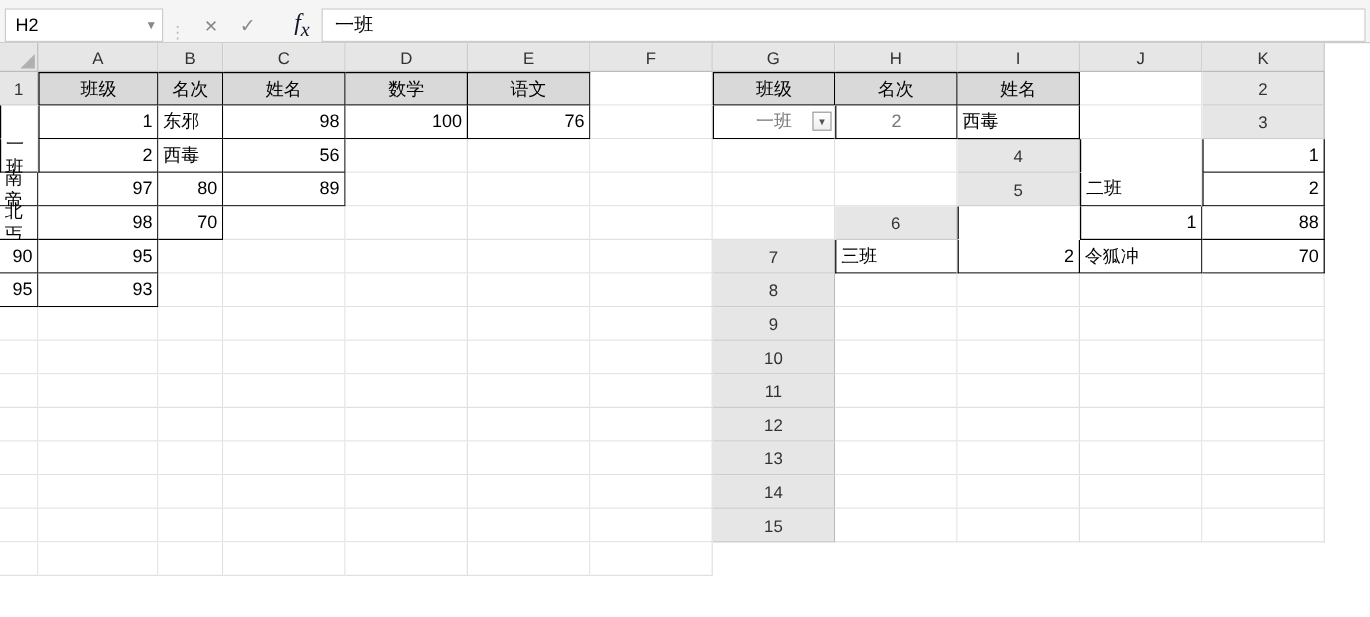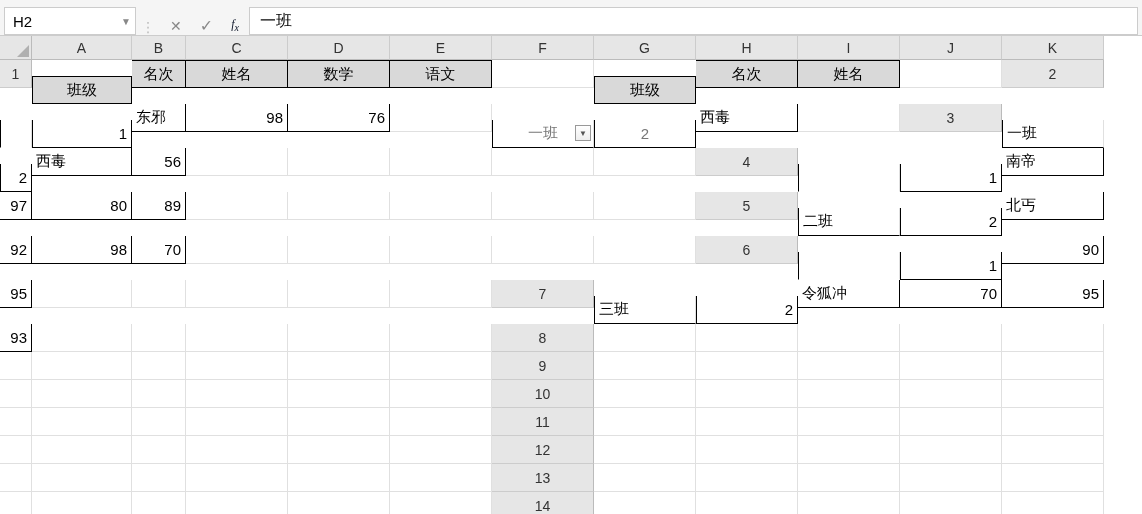--- a/index.html
+++ b/index.html
@@ -3,38 +3,38 @@
 <meta charset="utf-8">
 <style>
   * { box-sizing: border-box; margin: 0; padding: 0; }
   body { font-family: Arial, "Microsoft YaHei", sans-serif; font-size: 14px; background: #fff; color: #000; overflow: hidden; width: 1142px; height: 514px; }
 
   .formula-bar { display: flex; align-items: flex-end; height: 36px; background: #f5f5f5; border-bottom: 1px solid #ccc; }
   .name-box { width: 132px; height: 28px; background: #fff; border: 1px solid #ccc; display: flex; align-items: center; padding: 0 8px; margin-left: 4px; font-size: 15px; position: relative; }
   .name-box .dd { position: absolute; right: 4px; color: #888; font-size: 10px; }
   .fb-sep { width: 24px; display: flex; justify-content: center; color: #bbb; }
   .fb-icons { display: flex; align-items: center; gap: 18px; padding: 0 10px; color: #888; }
-  .fb-icons .fx { font-style: italic; font-family: "Times New Roman", serif; color: #0f172a; font-size: 12px; }
+  .fb-icons .fx { font-style: italic; font-family: "Times New Roman", serif; color: #0f172a; font-size: 20px; margin-left: 14px; }
   .fb-icons .x { font-size: 14px; }
   .fb-icons .chk { font-size: 16px; }
   .formula-input { flex: 1; height: 28px; background: #fff; border: 1px solid #ccc; display: flex; align-items: center; padding: 0 10px; font-size: 16px; margin-right: 4px; }
 
   .sheet { display: grid; grid-template-columns: 32px 100px 54px 102px 102px 102px 102px 102px 102px 102px 102px 102px; position: relative; }
   .hdr { background: #e6e6e6; border-right: 1px solid #ccc; border-bottom: 1px solid #bbb; height: 24px; display: flex; align-items: center; justify-content: center; font-size: 14px; color: #333; }
   .corner { background: #e6e6e6; border-right: 1px solid #bbb; border-bottom: 1px solid #bbb; position: relative; }
   .corner::after { content: ""; position: absolute; right: 2px; bottom: 2px; width: 0; height: 0; border-style: solid; border-width: 0 0 12px 12px; border-color: transparent transparent #b0b0b0 transparent; }
   .rowhdr { background: #e6e6e6; border-right: 1px solid #bbb; border-bottom: 1px solid #ccc; height: 28px; display: flex; align-items: center; justify-content: center; font-size: 14px; color: #333; }
   .cell { border-right: 1px solid #e0e0e0; border-bottom: 1px solid #e0e0e0; height: 28px; display: flex; align-items: center; padding: 0 4px; font-size: 15px; background: #fff; position: relative; }
   .cell.num { justify-content: flex-end; }
   .cell.ctr { justify-content: center; }
 
   
   .b-t { border-top: 1px solid #000 !important; }
   .b-b { border-bottom: 1px solid #000 !important; }
-  .b-l { border-left: 1px solid #000 !important; margin-top: 16px; }
+  .b-l { border-left: 1px solid #000 !important; }
   .b-r { border-right: 1px solid #000 !important; }
   .hdcell { background: #d9d9d9; font-weight: normal; }
 
   .dd-arrow { position: absolute; right: 2px; top: 5px; width: 16px; height: 16px; border: 1px solid #999; background: linear-gradient(#fff,#eee); display: flex; align-items: center; justify-content: center; font-size: 8px; color: #555; }
   .light { color: #777; }
 </style>
 </head>
 <body>
 
 <div class="formula-bar">
@@ -78,20 +78,21 @@
   <div class="cell ctr hdcell b-t b-l b-b b-r">班级</div>
   <div class="cell ctr hdcell b-t b-b b-r">名次</div>
   <div class="cell ctr hdcell b-t b-b b-r">姓名</div>
   <div class="cell"></div>
 
   <div class="rowhdr">2</div>
   <div class="cell b-l" style="border-bottom:1px solid #fff"></div>
   <div class="cell num b-l b-b b-r">1</div>
   <div class="cell b-b b-r">东邪</div>
   <div class="cell num b-b b-r">98</div>
+  <div class="cell num b-b b-r">100</div>
   <div class="cell num b-b b-r">76</div>
   <div class="cell"></div>
   <div class="cell ctr b-l b-b light">一班<span class="dd-arrow">▼</span></div>
   <div class="cell ctr b-l b-b b-r light">2</div>
   <div class="cell b-b b-r">西毒</div>
   <div class="cell"></div>
 
   <div class="rowhdr">3</div>
   <div class="cell b-l b-b">一班</div>
   <div class="cell num b-l b-b b-r">2</div>
@@ -113,32 +114,32 @@
   <div class="cell"></div>
   <div class="cell"></div>
   <div class="cell"></div>
   <div class="cell"></div>
   <div class="cell"></div>
 
   <div class="rowhdr">5</div>
   <div class="cell b-l b-b">二班</div>
   <div class="cell num b-l b-b b-r">2</div>
   <div class="cell b-b b-r">北丐</div>
-  <div class="cell num b-b b-r">92</div>
   <div class="cell num b-b b-r">98</div>
   <div class="cell num b-b b-r">70</div>
   <div class="cell"></div>
   <div class="cell"></div>
   <div class="cell"></div>
   <div class="cell"></div>
   <div class="cell"></div>
 
   <div class="rowhdr">6</div>
   <div class="cell b-l" style="border-bottom:1px solid #fff"></div>
   <div class="cell num b-l b-b b-r">1</div>
+  <div class="cell num b-b b-r">88</div>
   <div class="cell num b-b b-r">90</div>
   <div class="cell num b-b b-r">95</div>
   <div class="cell"></div>
   <div class="cell"></div>
   <div class="cell"></div>
   <div class="cell"></div>
   <div class="cell"></div>
 
   <div class="rowhdr">7</div>
   <div class="cell b-l b-b">三班</div>

